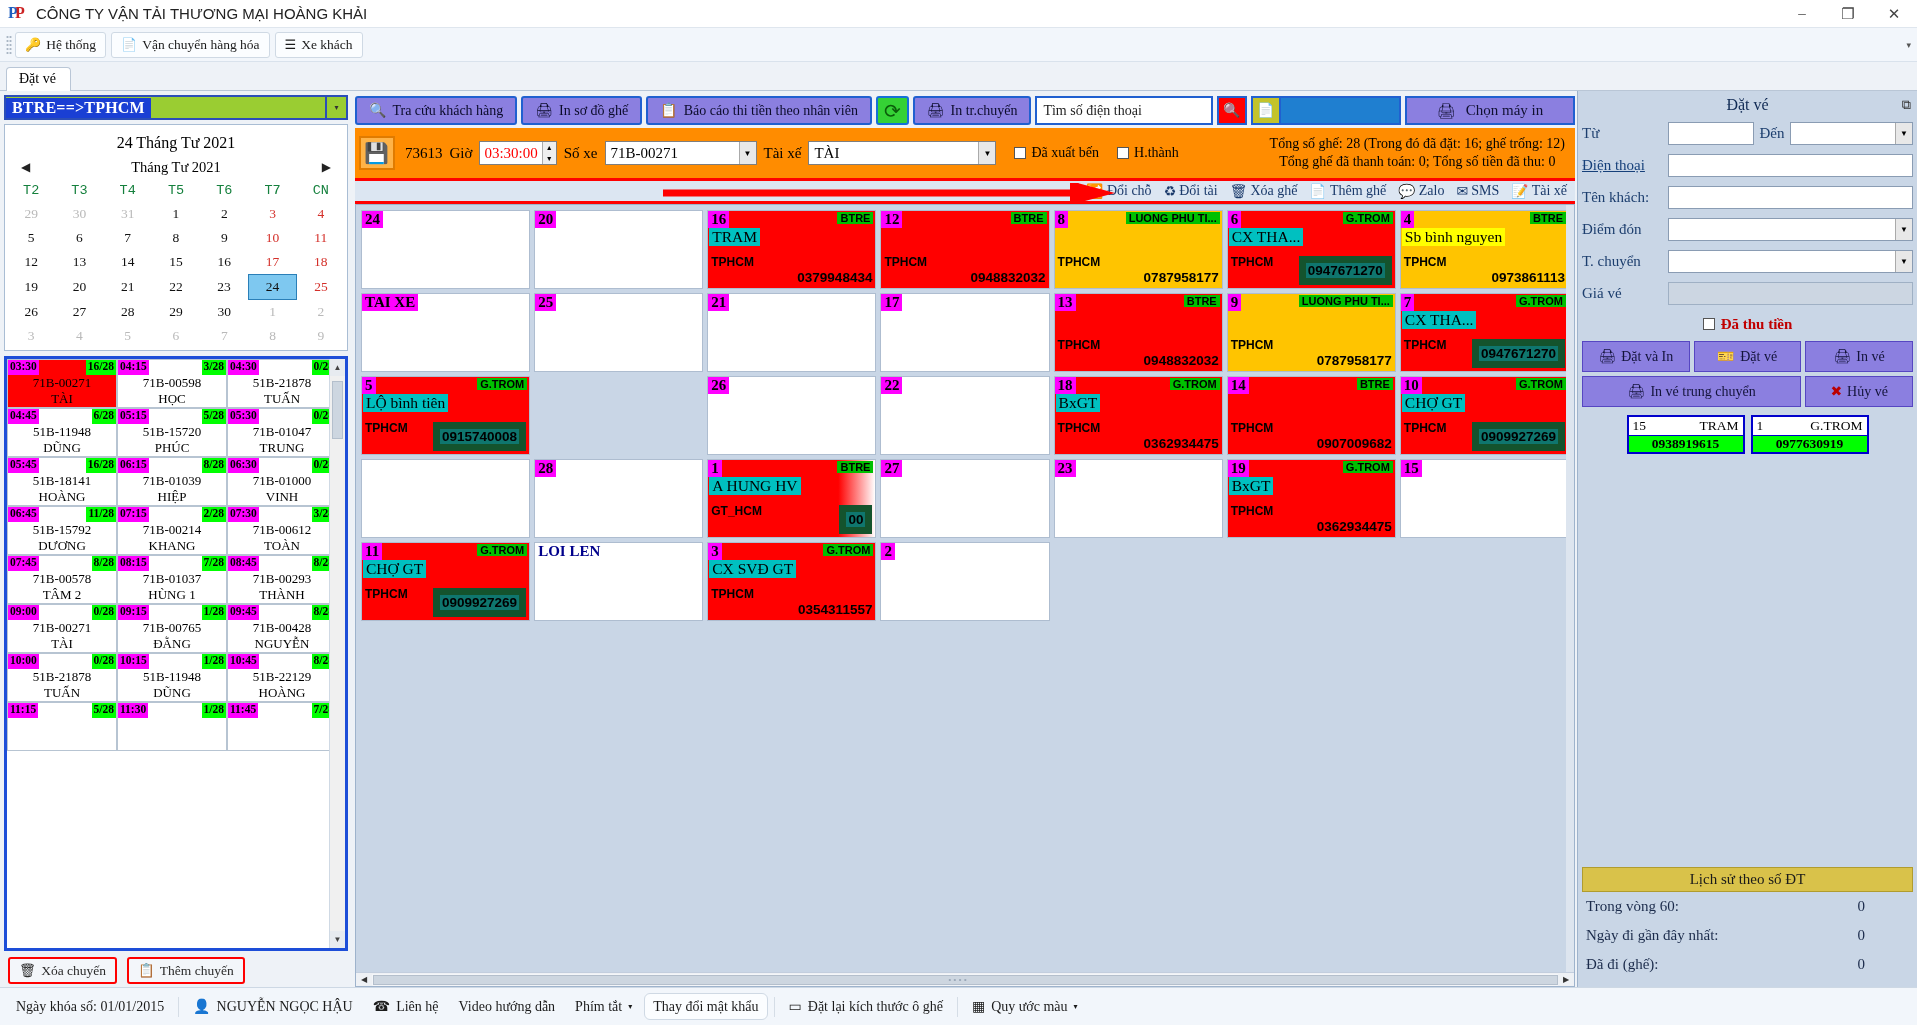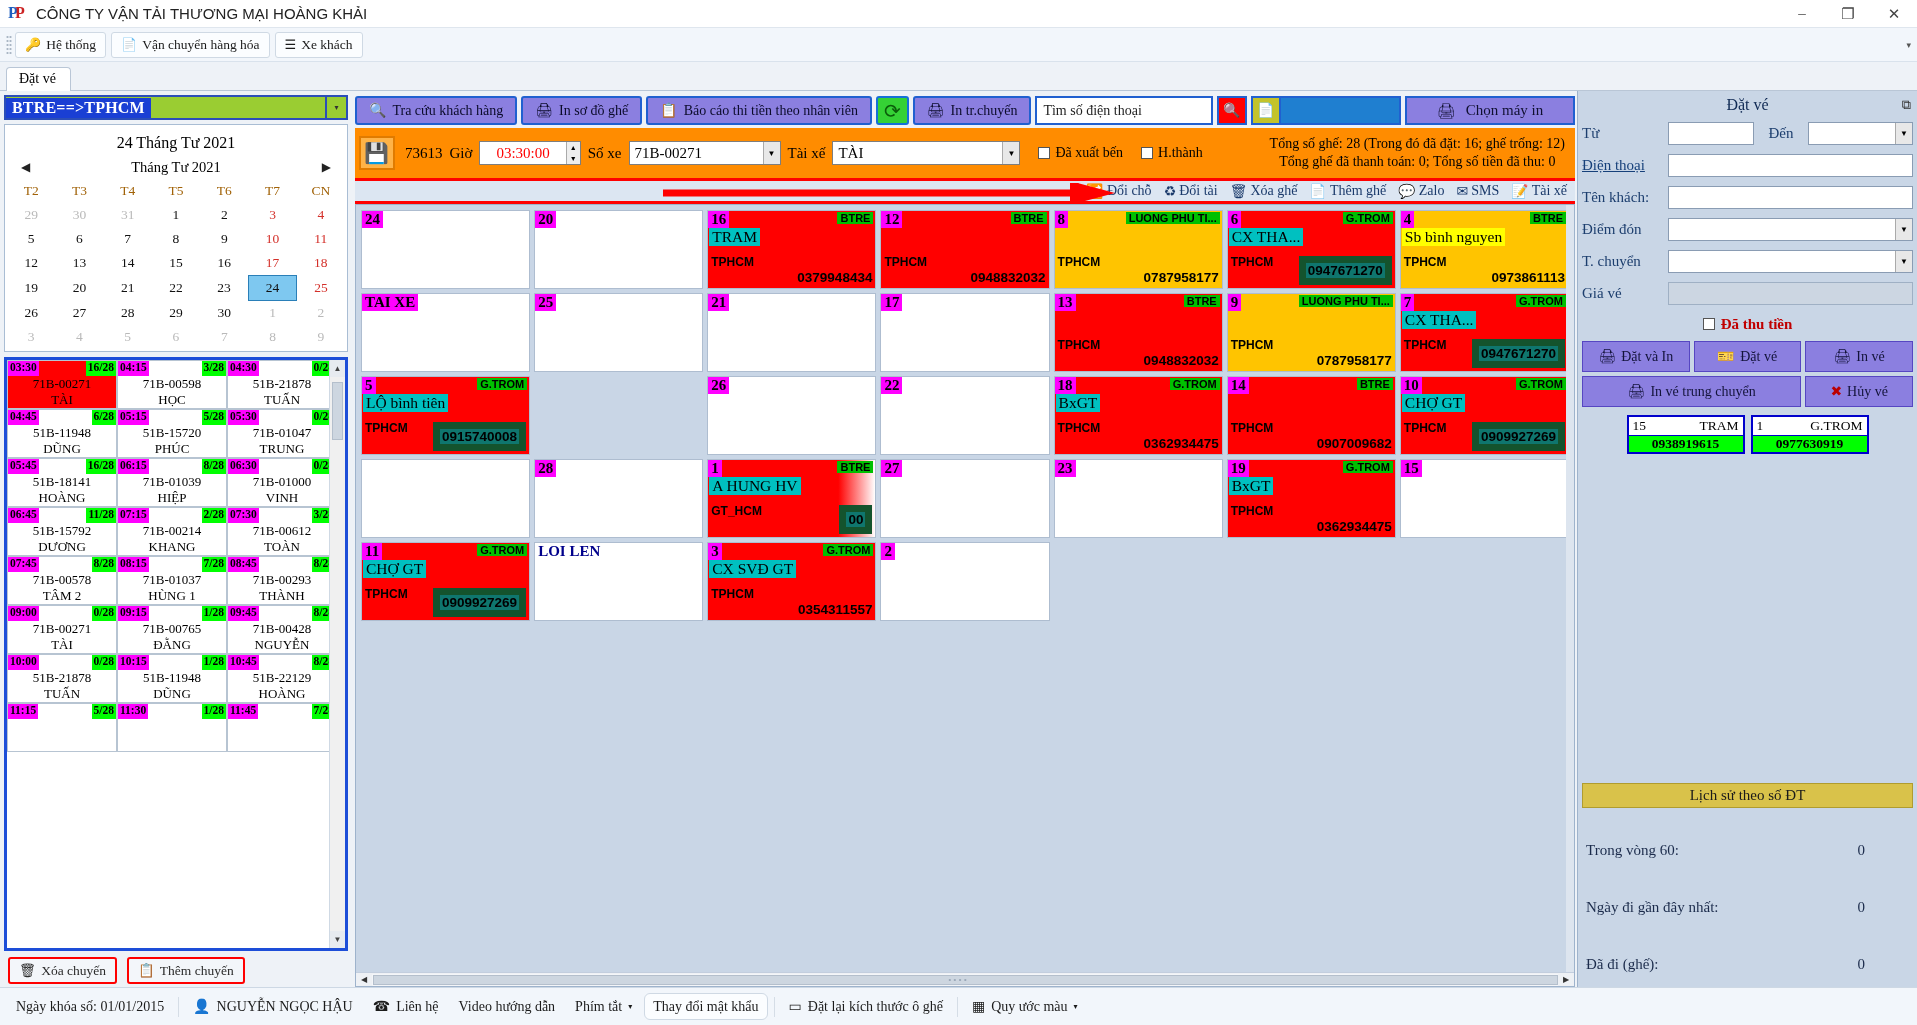--- a/index.html
+++ b/index.html
@@ -57,21 +57,21 @@
      padding:1px 6px; font-family:"Liberation Serif",serif; letter-spacing:0.2px;}
   .routebar .rb-drop { width:21px; border:2px solid #2b4eb8; border-left:none; background:#9acd32;
      display:flex; align-items:center; justify-content:center; font-size:8px; color:#333;}
   .calbox { background:#fff; border:1px solid #a9bdd4; padding:4px 2px 2px; }
   .cal-head { text-align:center; font-size:16px; padding:5px 0 7px; font-family:"Liberation Serif",serif; }
   .cal-nav { display:flex; align-items:center; justify-content:center; font-size:14.5px;
      padding-bottom:4px; position:relative; }
   .cal-nav .arw { position:absolute; font-size:12px; color:#222; }
   .cal-nav .arw.l { left:14px; } .cal-nav .arw.r { right:14px; }
   table.cal { width:100%; border-collapse:collapse; font-size:13.5px; }
-  table.cal th { font-weight:normal; padding:3px 0 4px; color:#a16207; font-size:13.5px; }
+  table.cal th { font-weight:normal; padding:3px 0 4px; color:#15803d; font-size:13.5px;font-family:Liberation Mono, monospace; }
   table.cal td { text-align:center; padding:4px 0; color:#111; width:14.28%; }
   table.cal td.mut { color:#b9b9b9; }
   table.cal td.sun { color:#d4302a; }
   table.cal td.sat { color:#d4302a; }
   table.cal td.sel { background:#7ec8f0; border:1px solid #2a7fb8; }
   
   .tripsbox { flex:1; margin-top:5px; background:#fff; border:3px solid #1d4ed8;
      position:relative; overflow:hidden; }
   .trips { display:flex; flex-wrap:wrap; width:330px; }
   .trip { width:110px; height:49px; border:1px solid #b7c4d2; position:relative;
@@ -110,21 +110,21 @@
   .printerbtn { background:#8b7fe0; border:2px solid #2060d0; height:29px; width:170px;
     display:flex; align-items:center; justify-content:center; gap:10px; font-size:15px; color:#101030; }
   
   .orangebar { background:#ff8c00; display:flex; align-items:center; height:50px; padding:0 4px;
     margin:0 2px 0 4px; }
   .savebtn { width:36px; height:34px; background:#ffb347; border:2px solid #e07b00;
     display:flex; align-items:center; justify-content:center; margin-right:10px; }
   .ob-lbl { font-size:15px; color:#000; margin:0 7px; }
   .ob-num { font-size:15px; color:#000; margin-right:0; }
   .spin { display:flex; height:24px; border:1px solid #7e7e7e; background:#fff; }
-  .spin .v { color:#ff0000; font-size:15px; padding:0 16px; display:flex; align-items:center; }
+  .spin .v { color:#ff0000; font-size:15px; padding:0 4px; display:flex; align-items:center; }
   .spin .arrows { width:14px; display:flex; flex-direction:column; border-left:1px solid #aaa; }
   .spin .arrows div { flex:1; display:flex; align-items:center; justify-content:center;
     font-size:7px; background:#eee; }
   .combo { height:24px; background:#fff; border:1px solid #7e7e7e; display:flex; align-items:center;
     font-size:15px; padding-left:5px; }
   .combo .dd { margin-left:auto; width:17px; height:100%; background:#e8e8e8; border-left:1px solid #aaa;
     display:flex; align-items:center; justify-content:center; font-size:8px; }
   .chk { display:flex; align-items:center; gap:5px; font-size:14px; color:#000; margin-left:18px; }
   .chk .box { width:12px; height:12px; background:#fff; border:1px solid #555; }
   .totals { margin-left:auto; text-align:center; font-size:14px; line-height:18px; color:#000;
@@ -187,21 +187,21 @@
      justify-content:center; gap:5px; font-size:14px; color:#13133a; }
   .vbtn.wide { grid-column:span 2; }
   .ticketrow { display:flex; gap:6px; justify-content:center; margin-top:8px; }
   .tkt { width:118px; border:2px solid #0000cc; background:#ffffff; }
   .tkt .a { display:flex; justify-content:space-between; font-size:13.5px; padding:1px 4px; color:#000; }
   .tkt .b { background:#00ff00; text-align:center; font-size:13.5px; font-weight:bold;
      border-top:1px solid #0000cc; padding:0 2px; }
   .histbox { margin-top:auto; background:#c9d6e6; padding-bottom:6px; }
   .hist-title { background:#d9c24a; border:1px solid #b09c2e; text-align:center; font-size:15px;
      padding:3px 0; color:#1a1a1a; }
-  .hist-row { display:flex; align-items:center; font-size:15px; color:#1b2b4b; padding:6px 4px;margin-top:28px; }
+  .hist-row { display:flex; align-items:center; font-size:15px; color:#1b2b4b; padding:6px 4px; }
   .hist-row .v { margin-left:auto; margin-right:44px; font-weight:normal; }
   
   .statusbar { position:absolute; left:0; right:0; bottom:0; height:38px; background:#f2f6fb;
     border-top:1px solid #cdd8e4; display:flex; align-items:center; gap:4px; padding-left:8px; }
   .sb-item { display:flex; align-items:center; gap:6px; font-size:14px; color:#1b1b1b; padding:0 8px; height:27px;text-align:right; }
   .sb-btn { border:1px solid #cfd9e4; background:#fbfdff; border-radius:6px; }
   .sep { width:1px; height:20px; background:#d5dde6; margin:0 2px; }
   .dots { position:absolute; left:50%; transform:translateX(-50%); bottom:40px; font-size:9px;
      letter-spacing:2px; color:#9aa8b8; }
 </style>
@@ -820,21 +820,21 @@
 
   <div class="right">
     <div class="rp-title">
       <span>Đặt vé</span>
       <span class="ic">⧉</span>
     </div>
 
     <div class="frm-row">
       <div class="frm-lbl">Từ</div>
       <div class="inp sm"></div>
-      <div class="frm-lbl" style="width:54px;text-align:center;">Đến</div>
+      <div class="frm-lbl" style="width:36px;text-align:center;">Đến</div>
       <div class="inp dd">
         <span></span>
         <span class="ar">▼</span>
       </div>
     </div>
 
     <div class="frm-row">
       <div class="frm-lbl u">Điện thoại</div>
       <div class="inp"></div>
     </div>

